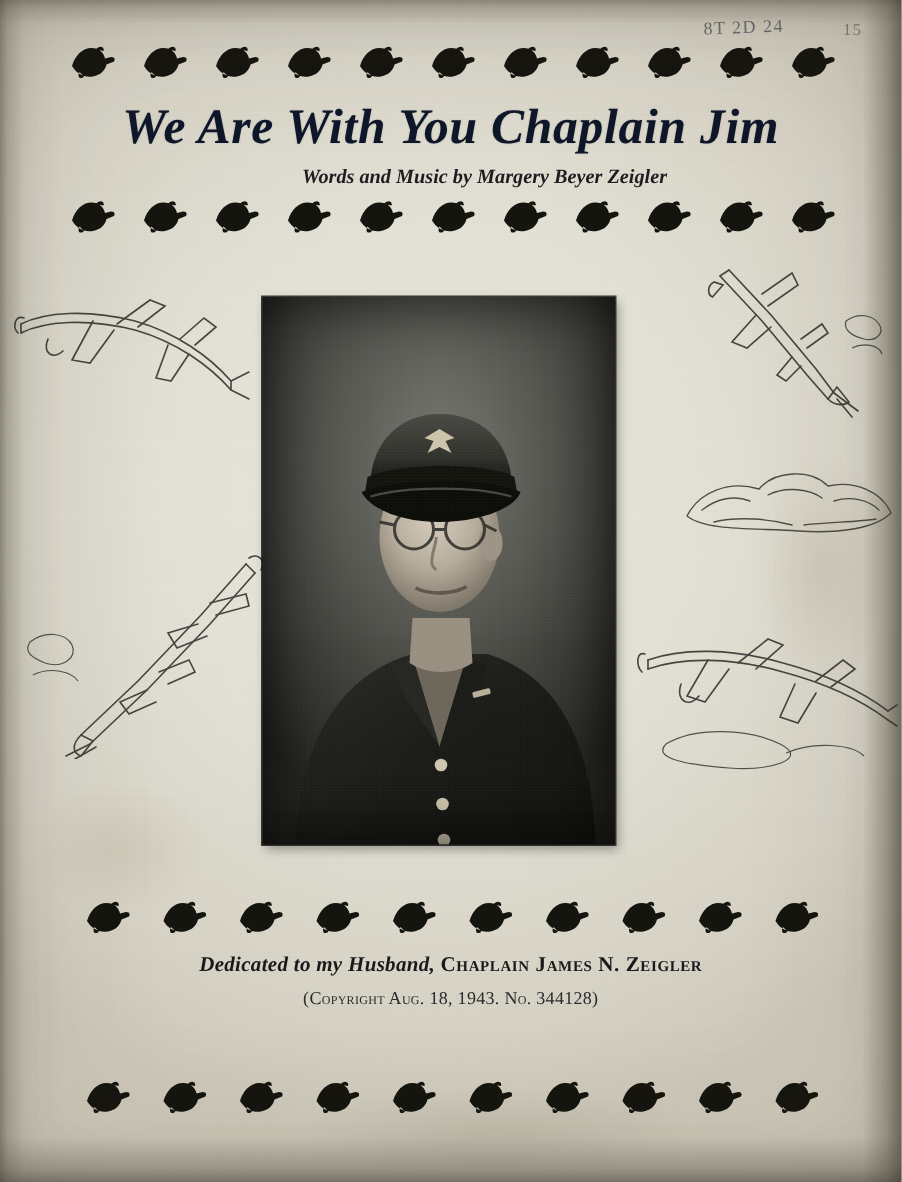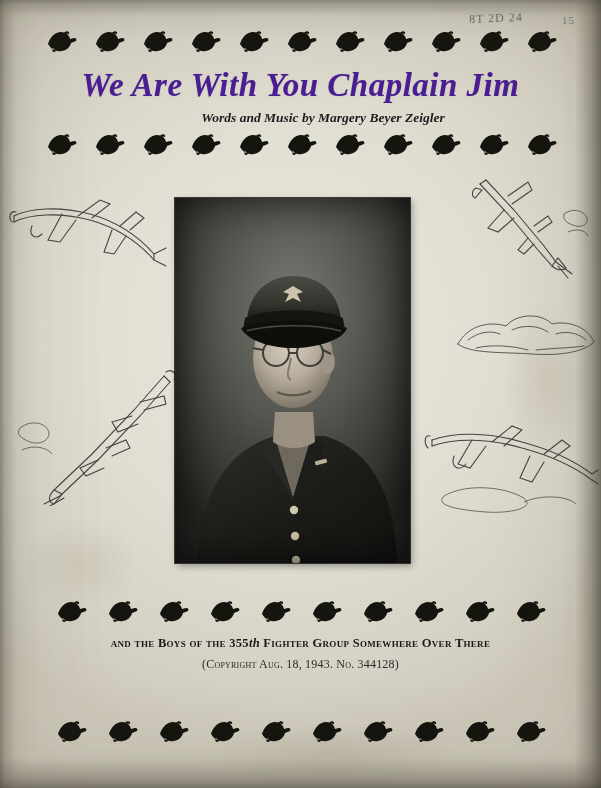--- a/index.html
+++ b/index.html
@@ -86,21 +86,21 @@
   .title {
     position: absolute;
     top: 67px;
     left: 0; right: 0;
     text-align: center;
     font-family: "Liberation Serif", serif;
     font-style: italic;
     font-weight: bold;
     font-size: 33px;
     letter-spacing: .5px;
-    color: #4c1d95;
+    color: #0f172a;
     text-shadow: 0 0 1px rgba(0,0,0,.25);
   }
   .subtitle {
     position: absolute;
     top: 110px;
     left: 0; right: 0;
     text-align: center;
     font-family: "Liberation Serif", serif;
     font-style: italic;
     font-weight: bold;
@@ -534,21 +534,21 @@
         </svg>
       </span>
     <span class="plane">
         <svg width="34" height="26" viewBox="0 0 34 26">
           <path d="M4 16 C6 9 11 4 17 4 C22 4 25 7 26 11 L30 10 C32 10 33 11 32 13 L27 15 C26 19 23 22 18 23 C12 24 7 21 4 16 Z M9 20 C7 24 10 25 12 23 Z M20 5 C22 2 26 3 25 6 Z" fill="#15150f"></path>
         </svg>
       </span>
   </div>
 
   <div class="ded-block">
-    <div class="ded-line ded-3"><span>and the Boys of the 355</span><span class="it">th</span><span> Fighter Group Somewhere Over There</span></div>
+    <div class="ded-line ded-1"><span>Dedicated to my Husband, </span><span class="sc">Chaplain James N. Zeigler</span></div>
     <div class="ded-line ded-4">(Copyright Aug. 18, 1943.   No. 344128)</div>
   </div>
 
   <div class="plane-row" style="top:718px; gap:17px;">
     <span class="plane">
         <svg width="34" height="26" viewBox="0 0 34 26">
           <path d="M4 16 C6 9 11 4 17 4 C22 4 25 7 26 11 L30 10 C32 10 33 11 32 13 L27 15 C26 19 23 22 18 23 C12 24 7 21 4 16 Z M9 20 C7 24 10 25 12 23 Z M20 5 C22 2 26 3 25 6 Z" fill="#15150f"></path>
         </svg>
       </span>
     <span class="plane">

